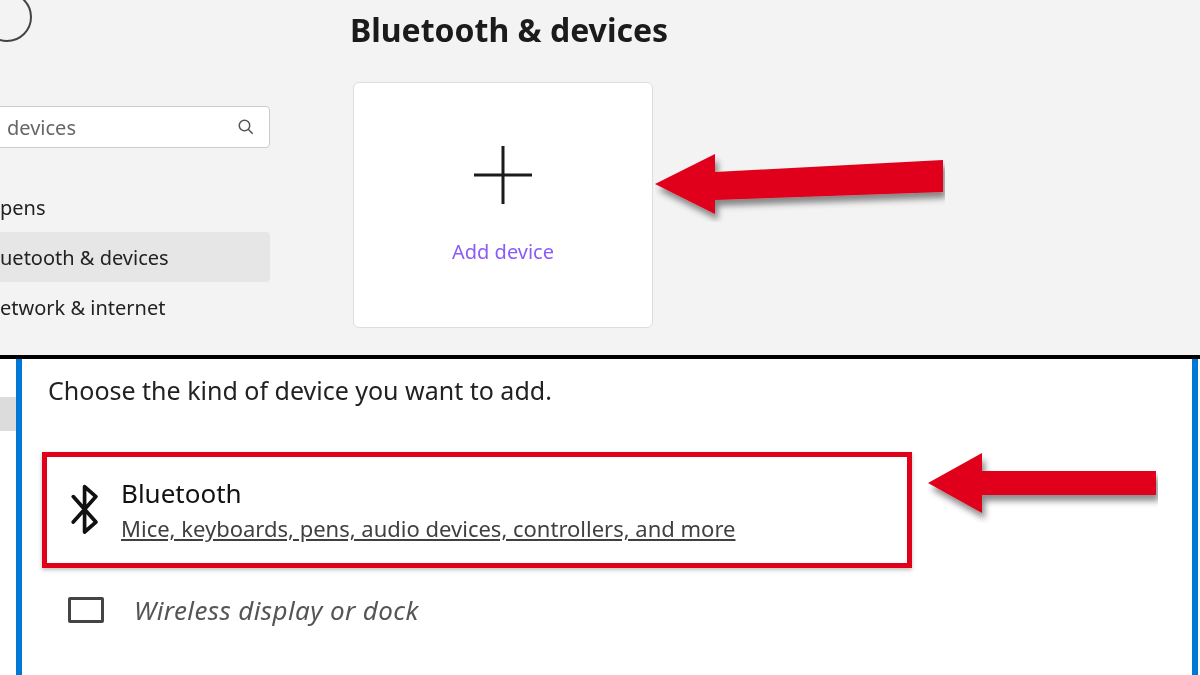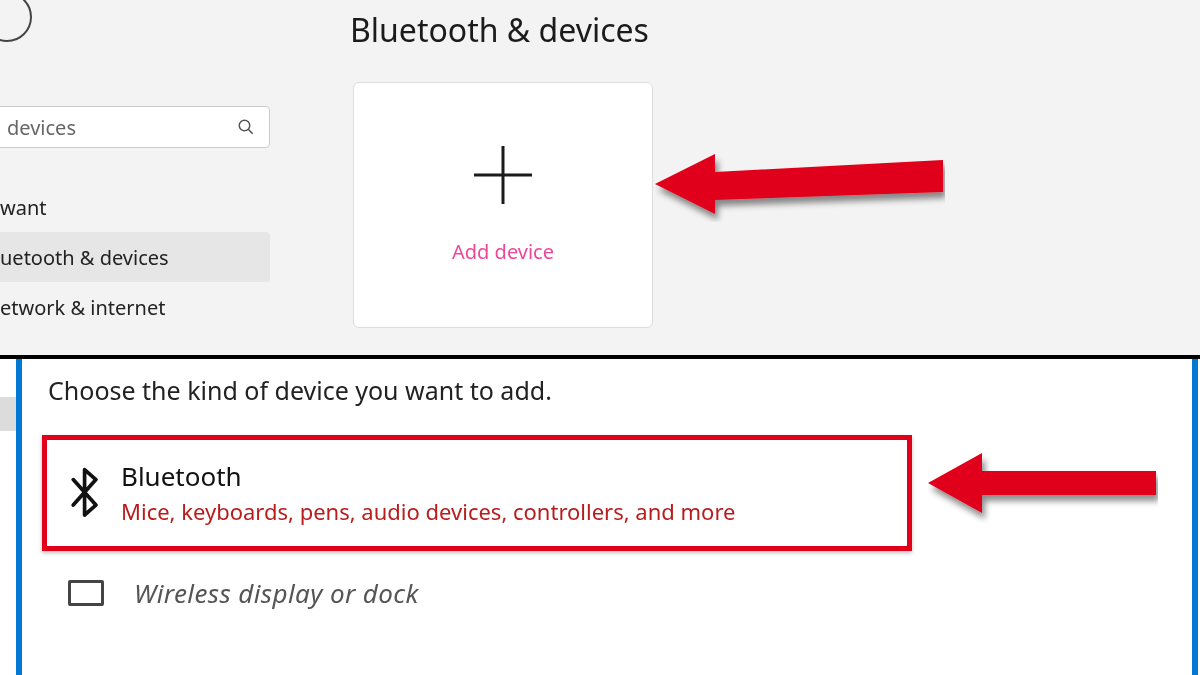--- a/index.html
+++ b/index.html
@@ -33,21 +33,21 @@
     height: 50px;
     border: 2px solid #444;
     border-radius: 50%;
     background: #f3f3f3;
   }
   .page-title {
     position: absolute;
     left: 350px;
     top: 8px;
     font-size: 32px;
-    font-weight: 400;
+    font-weight: 700;
     color: #1b1b1b;
   }
   .search-box {
     position: absolute;
     left: -30px;
     top: 106px;
     width: 300px;
     height: 42px;
     background: #fff;
     border: 1px solid #ccc;
@@ -104,21 +104,21 @@
   }
   .plus::before, .plus::after {
     content: "";
     position: absolute;
     background: #1b1b1b;
   }
   .plus::before { left: 50%; top: 0; width: 3px; height: 100%; transform: translateX(-50%);}
   .plus::after  { top: 50%; left: 0; height: 3px; width: 100%; transform: translateY(-50%);}
   .add-device-tile .label {
     font-size: 20px;
-    color: #ec4899;
+    color: #8b5cf6;
   }
 
   
   .arrow-top {
     position: absolute;
     left: 655px;
     top: 142px;
     width: 290px;
     height: 80px;
     pointer-events: none;
@@ -164,21 +164,21 @@
   .dialog-content {
     position: absolute;
     left: 42px;
     right: 30px;
     top: 14px;
     bottom: 0;
   }
   .dialog-heading {
     font-size: 25px;
     color: #222;
-    margin-bottom: 28px;
+    margin-bottom: 45px;
     margin-left: 6px;
   }
   .option-row {
     position: relative;
     display: flex;
     align-items: center;
     gap: 18px;
     padding: 18px 22px 20px 22px;
     cursor: pointer;
     width: 870px;
@@ -191,21 +191,22 @@
     width: 34px;
     flex-shrink: 0;
   }
   .option-text .opt-title {
     font-size: 26px;
     color: #111;
     margin-bottom: 2px;
   }
   .option-text .opt-sub {
     font-size: 22px;
-    color: #b91c1c;
+    color: #404040;
+    text-decoration: underline;
   }
   .arrow-bottom {
     position: absolute;
     left: 928px;
     top: 84px;
     width: 230px;
     height: 80px;
     pointer-events: none;
   }
 
@@ -243,21 +244,21 @@
   <div class="search-box">
     <span class="ph">devices</span>
     <svg class="mag" viewBox="0 0 24 24" fill="none" stroke="#555" stroke-width="2">
       <circle cx="10" cy="10" r="7"></circle>
         <line x1="15" y1="15" x2="21" y2="21"></line>
     </svg>
   </div>
 
   <div class="sidebar">
     <div class="sidebar-item">
-      <span>want</span>
+      <span>pens</span>
     </div>
     <div class="sidebar-item selected">
       <span>uetooth &amp; devices</span>
     </div>
     <div class="sidebar-item">
       <span>etwork &amp; internet</span>
     </div>
   </div>
 
   <div class="add-device-tile">

